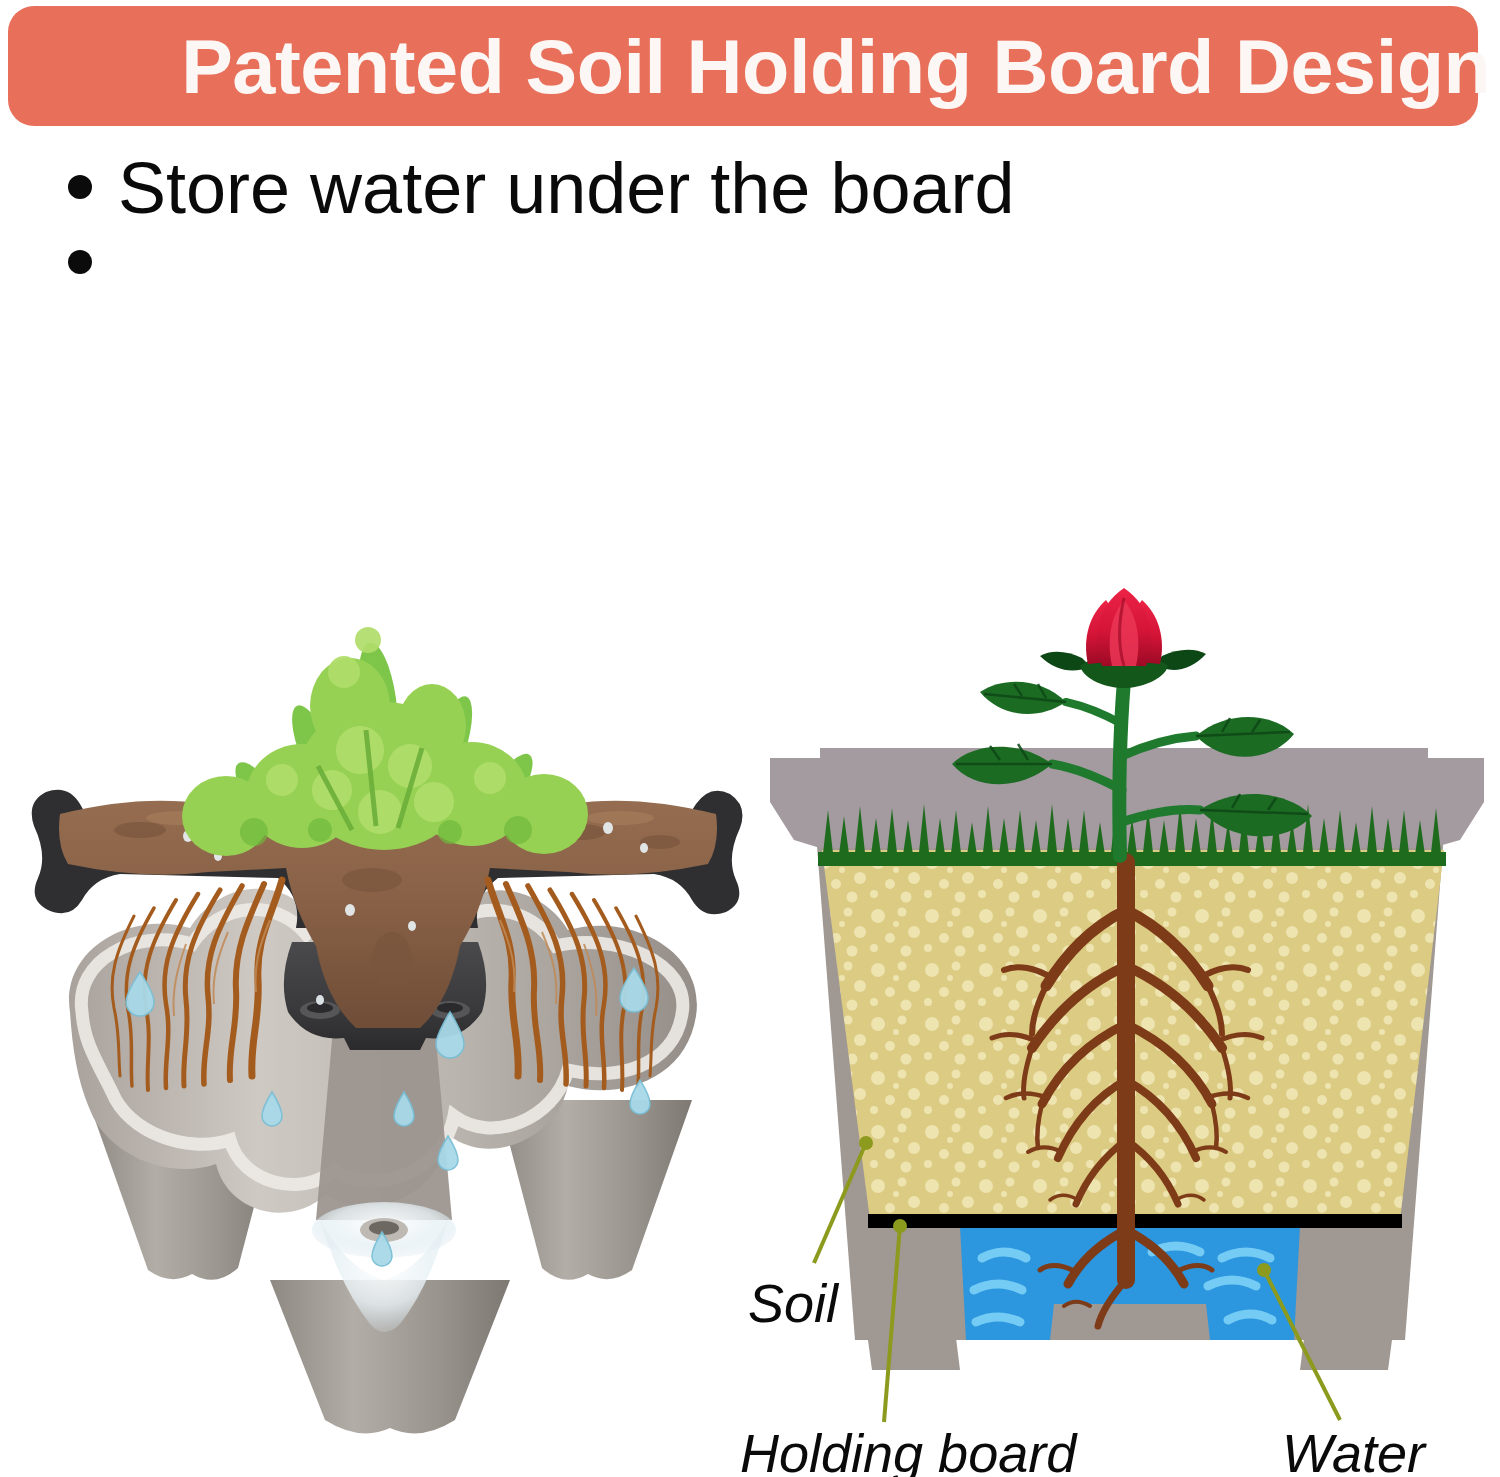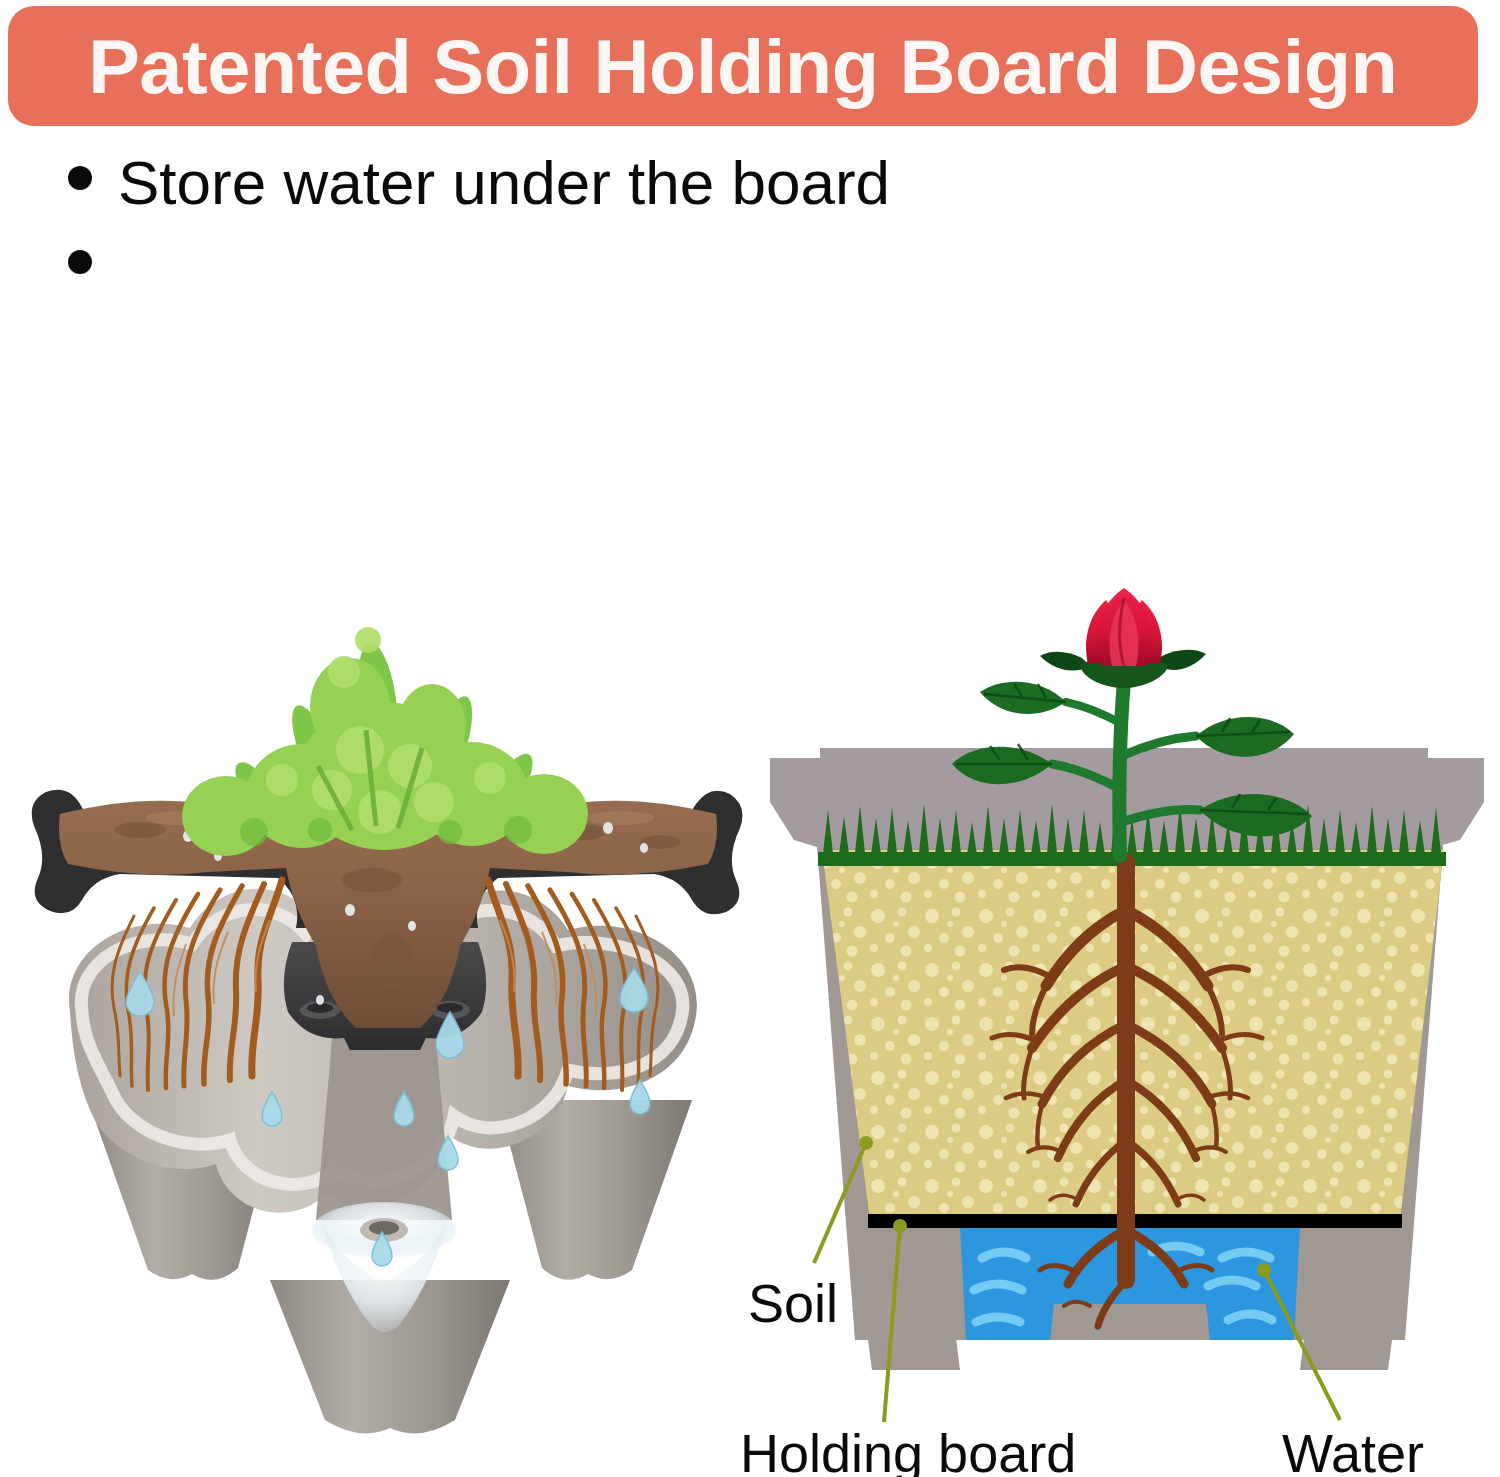--- a/index.html
+++ b/index.html
@@ -4,35 +4,35 @@
 <style>
   html,body{margin:0;padding:0;background:#ffffff;}
   body{width:1500px;height:1477px;position:relative;overflow:hidden;
        font-family:"Liberation Sans","DejaVu Sans",sans-serif;}
 
   #root{position:relative;width:1500px;height:1477px;background:#fff;}
 
   
   .banner{position:absolute;left:8px;top:6px;width:1470px;height:120px;
           background:#E8705B;border-radius:26px;
-          display:flex;align-items:center;justify-content:center;}
+          display:flex;align-items:center;justify-content:flex-end;}
   .banner-title{color:#FCF7F4;font-size:76px;font-weight:bold;
                 font-family:"Liberation Sans","DejaVu Sans",sans-serif;
                 letter-spacing:-0.5px;transform:scaleX(1.02);white-space:nowrap;}
 
   
   .bullets{position:absolute;left:40px;top:152px;width:1430px;}
   .bullet-row{display:flex;align-items:baseline;margin-bottom:12px;height:100px;}
   .bullet-dot{width:24px;height:24px;border-radius:50%;background:#0b0b0b;
               flex:0 0 auto;margin-right:26px;position:relative;top:-14px;margin-left:28px;}
-  .bullet-text{font-size:62px;color:#0a0a0a;line-height:1;white-space:nowrap;
+  .bullet-text{font-size:72px;color:#0a0a0a;line-height:1;white-space:nowrap;
                font-family:"Liberation Sans","DejaVu Sans",sans-serif;}
 
   
-  .figures{position:absolute;left:0;top:580px;width:1336px;height:897px;}
+  .figures{position:absolute;left:0;top:580px;width:1336px;height:897px;font-style:italic;}
 
   .fig-left{position:absolute;left:20px;top:0;width:740px;height:880px;}
   .fig-right{position:absolute;left:760px;top:0;width:740px;height:880px;}
 
   svg{display:block;}
 </style>
 </head>
 <body>
 
 <div id="root">

